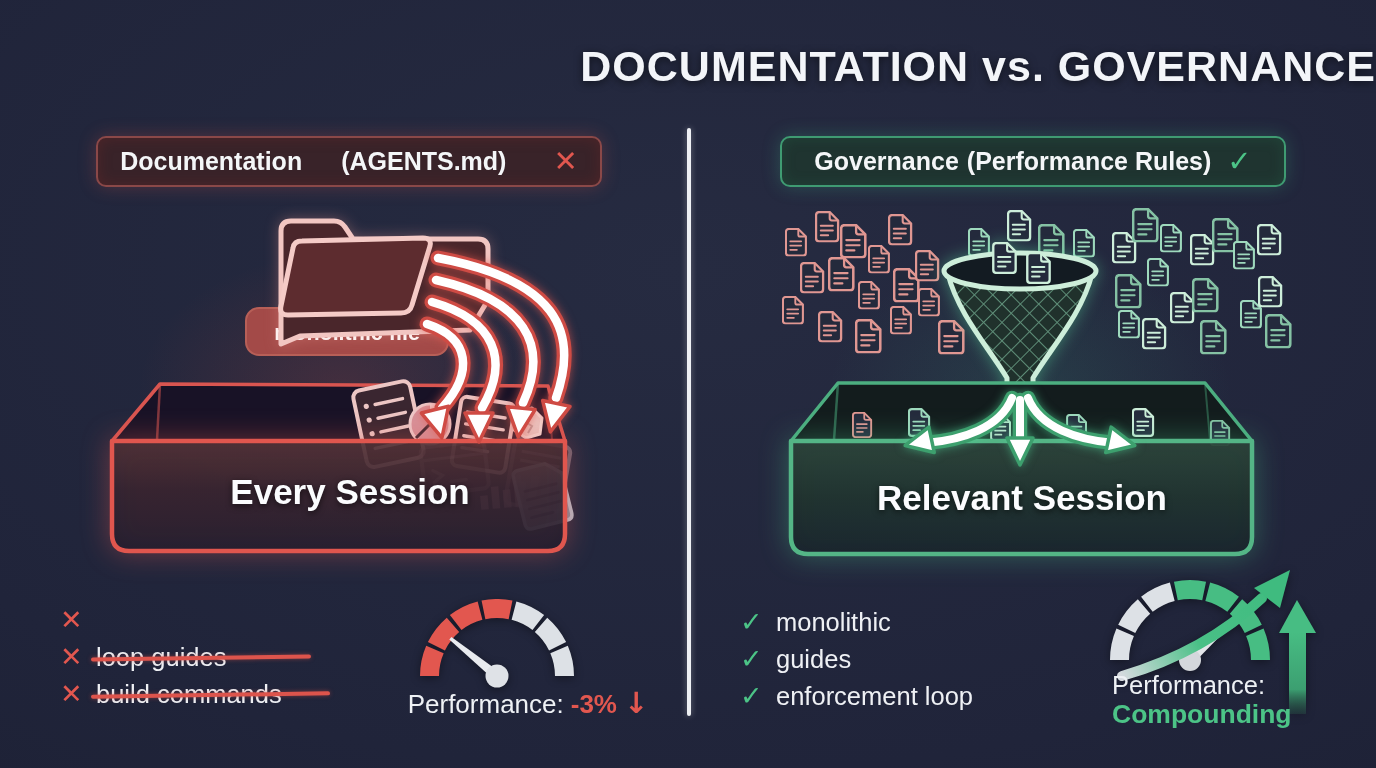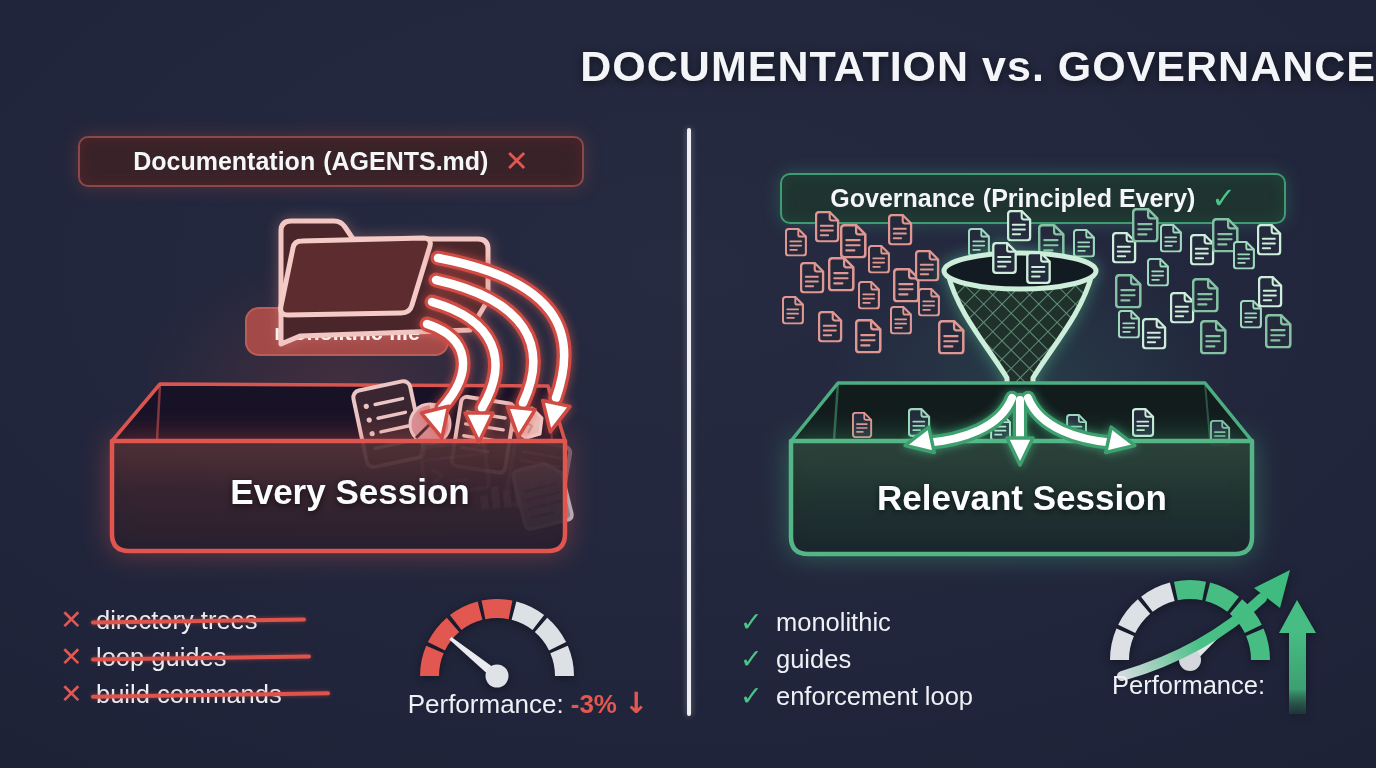--- a/index.html
+++ b/index.html
@@ -21,25 +21,25 @@
   .divider{position:absolute;left:687px;top:128px;width:4px;height:588px;
     background:#eef0f4;border-radius:2px;box-shadow:0 0 6px rgba(255,255,255,.35);}
   .panel-header{
     position:absolute;top:136px;width:506px;height:51px;border-radius:10px;
     display:flex;align-items:center;justify-content:center;
     font-size:25px;color:#f4f6f8;box-sizing:border-box;
   }
   .panel-header .hb{font-weight:700;}
   .panel-header .hr{margin-left:8px;font-weight:700;}
   .panel-header .mark{margin-left:16px;font-weight:700;font-size:29px;line-height:1;}
-  .ph-red{left:78px;background:#392329;border:2px solid #8a4848;
-    box-shadow:0 0 18px rgba(200,80,70,.30), inset 0 0 14px rgba(120,40,40,.35);}
+  .ph-red{left:96px;background:#392329;border:2px solid #8a4848;
+    box-shadow:0 0 18px rgba(200,80,70,.30), inset 0 0 14px rgba(120,40,40,.35);gap:31px;}
   .ph-red .mark{color:#e2574f;}
   .ph-green{left:780px;background:#1f3430;border:2px solid #3f9b72;
-    box-shadow:0 0 18px rgba(66,198,138,.25), inset 0 0 14px rgba(40,110,80,.30);margin-top:37px;}
+    box-shadow:0 0 18px rgba(66,198,138,.25), inset 0 0 14px rgba(40,110,80,.30);}
   .ph-green .mark{color:#4cc487;}
   .art{position:absolute;left:0;top:0;width:1376px;height:768px;pointer-events:none;}
   .box-label{
     position:absolute;text-align:center;font-size:35px;font-weight:700;color:#fbfcfe;
     text-shadow:0 2px 6px rgba(0,0,0,.6);
   }
   .bl-left{left:130px;top:472px;width:440px;}
   .bl-right{left:802px;top:478px;width:440px;}
   .checklist{position:absolute;display:flex;flex-direction:column;gap:9px;}
   .cl-left{left:60px;top:606px;}
@@ -77,21 +77,21 @@
   <div class="divider"></div>
 
   <div class="panel-header ph-red">
     <span class="hb">Documentation</span>
     <span class="hr">(AGENTS.md)</span>
     <span class="mark">✕</span>
   </div>
 
   <div class="panel-header ph-green">
     <span class="hb">Governance</span>
-    <span class="hr">(Principled Every)</span>
+    <span class="hr">(Performance Rules)</span>
     <span class="mark">✓</span>
   </div>
 
   <svg class="art" viewBox="0 0 1376 768">
     <defs>
       <symbol id="doc" viewBox="0 0 24 30">
         <path d="M4 1 H14 L22 9 V26 Q22 29 19 29 H4 Q1 29 1 26 V4 Q1 1 4 1 Z" fill="#242a3c" stroke="currentColor" stroke-width="2.2" stroke-linejoin="round"></path>
         <path d="M14 1 V7 Q14 9 16 9 H22" fill="none" stroke="currentColor" stroke-width="2"></path>
         <path d="M5.5 14 H17 M5.5 18.5 H17 M5.5 23 H12.5" stroke="currentColor" stroke-width="1.9" stroke-linecap="round"></path>
       </symbol>
@@ -331,21 +331,20 @@
       </g>
     </g>
   </svg>
 
   <div class="box-label bl-right">Relevant Session</div>
   <div class="box-label bl-left">Every Session</div>
 
   <div class="checklist cl-left">
     <div class="cl-row">
       <span class="cl-mark">✕</span>
-      <span class="cl-label">directory trees</span>
     </div>
     <div class="cl-row">
       <span class="cl-mark">✕</span>
       <span class="cl-label">loop guides</span>
     </div>
     <div class="cl-row">
       <span class="cl-mark">✕</span>
       <span class="cl-label">build commands</span>
     </div>
   </div>
@@ -366,15 +365,16 @@
   </div>
 
   <div class="gauge-text-left">
     <span>Performance:</span>
     <span class="gv">-3%</span>
     <span class="ga">↓</span>
   </div>
 
   <div class="gauge-text-right">
     <div class="gl">Performance:</div>
+    <div class="gv">Compounding</div>
   </div>
 
 </div>
 
 </body></html>

